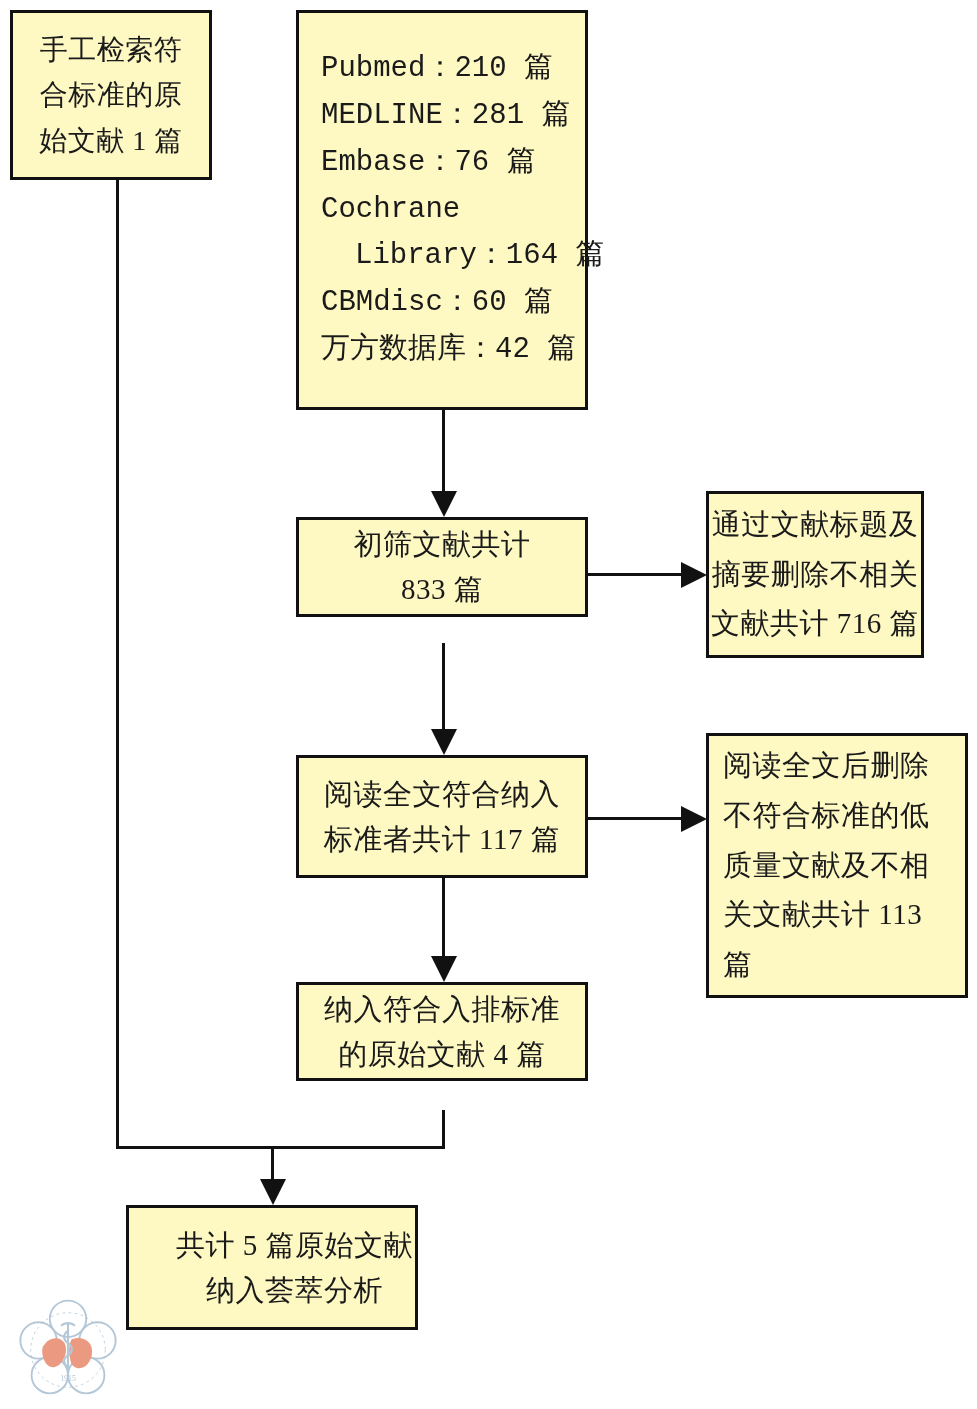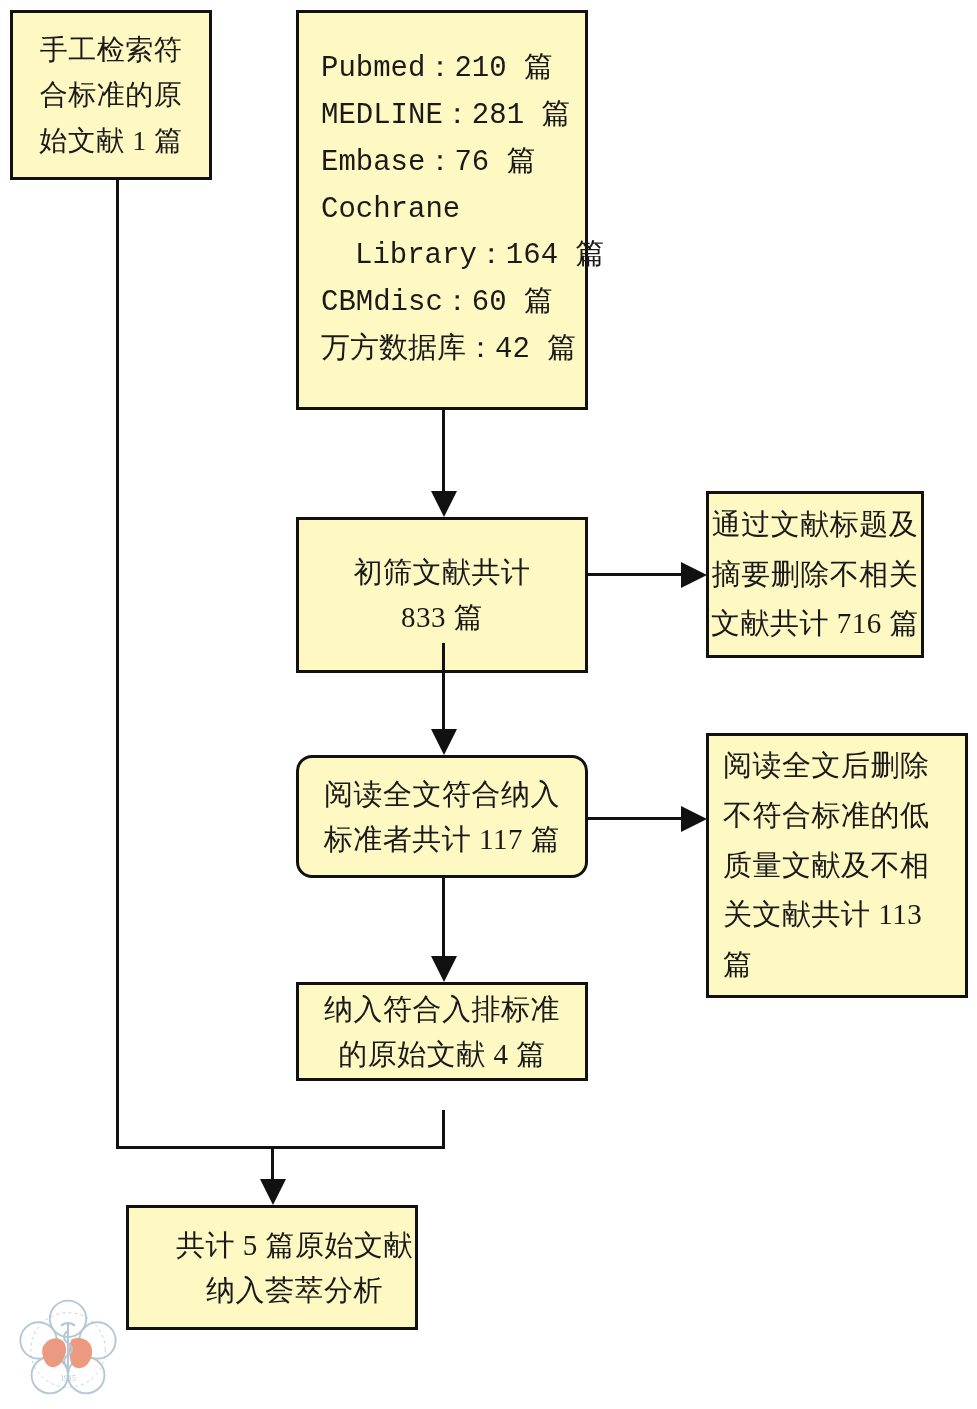--- a/index.html
+++ b/index.html
@@ -54,24 +54,24 @@
   }
   #box-databases .dbline {
     font-size: 29px;
     line-height: 1.62;
     white-space: pre;
     font-family: Liberation Mono, monospace;
   }
   #box-databases .dbline.indent { padding-left: 34px; }
 
   #box-screen {
-    left: 296px; top: 517px; width: 292px; height: 156px;
+    left: 296px; top: 517px; width: 292px; height: 100px;
   }
   #box-fulltext {
-    left: 296px; top: 755px; width: 292px; height: 123px; border-radius: 16px;
+    left: 296px; top: 755px; width: 292px; height: 123px;
   }
   #box-included {
     left: 296px; top: 982px; width: 292px; height: 99px;
   }
   #box-excluded1 {
     left: 706px; top: 491px; width: 218px; height: 167px;
   }
   #box-excluded1 .txt { line-height: 1.72; }
   #box-excluded2 {
     left: 706px; top: 713px; width: 262px; height: 265px; margin-top: 20px;

